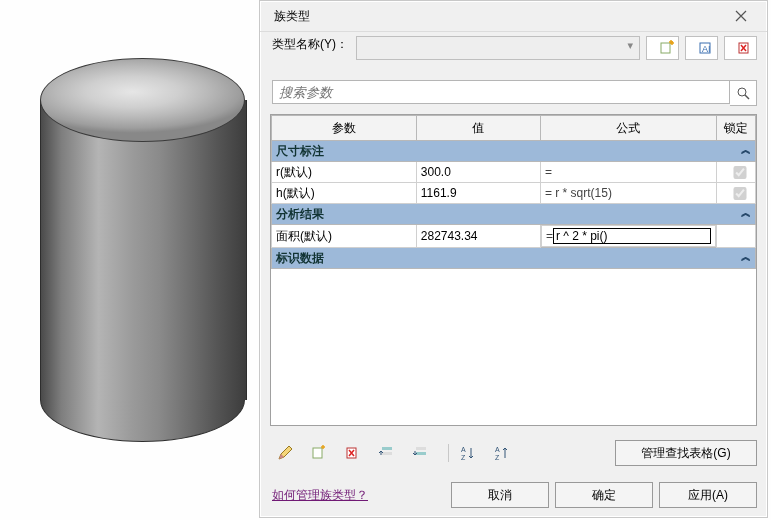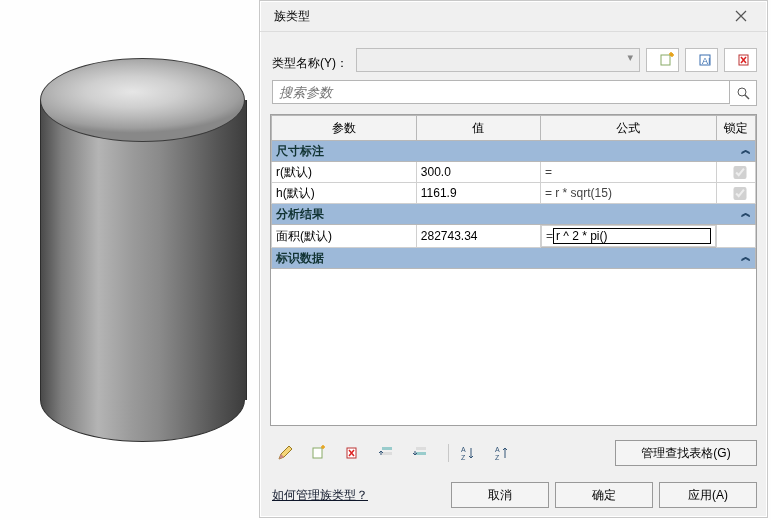--- a/index.html
+++ b/index.html
@@ -17,21 +17,21 @@
   background: linear-gradient(90deg,#4a4a4a 0%,#7e7e7e 10%,#b4b4b4 28%,#9a9a9a 45%,#8a8a8a 58%,#707070 72%,#555 86%,#3d3d3d 100%);
   border:1px solid #2d2d2d; box-sizing:border-box; }
 
 
 .dlg { position:absolute; left:259px; top:0; width:509px; height:518px;
   border:1px solid #c8c8c8; background:#f0f0f0; box-shadow:0 0 0 1px #fff inset; box-sizing:border-box; }
 .titlebar { height:30px; display:flex; align-items:center; padding:0 8px; border-bottom:1px solid #dcdcdc; }
 .titlebar .title { flex:1; padding-left:6px; }
 .titlebar .close { width:36px; height:24px; display:flex; align-items:center; justify-content:center; color:#555; }
 
-.row-type { display:flex; align-items:flex-end; height:36px; padding:4px 10px 4px 12px; }
+.row-type { display:flex; align-items:flex-start; height:36px; padding:4px 10px 4px 12px; }
 .row-type .lbl { width:84px; }
 .row-type .combo { flex:1; height:22px; background:#eee; border:1px solid #bfbfbf; position:relative; }
 .row-type .combo::after { content:"▾"; position:absolute; right:6px; top:2px; color:#888; font-size:11px; }
 .row-type .ticon { width:22px; height:22px; margin-left:6px; border:1px solid #c0c0c0; background:#fff;
   display:flex; align-items:center; justify-content:center;padding-left:9px; }
 .ticon svg { width:16px; height:16px; }
 
 .search-wrap { display:flex; padding:4px 10px 8px 12px; }
 .search { flex:1; height:22px; border:1px solid #b5b5b5; padding:0 6px; font-style:italic; color:#c2410c; background:#fff; }
 .search-btn { width:26px; height:24px; border:1px solid #b5b5b5; border-left:none; background:#fff;
@@ -49,21 +49,21 @@
 .grid .eq { color:#444; }
 
 .tool-row { display:flex; align-items:center; height:34px; padding:10px 10px 0 12px; }
 .tool-row .tool { width:24px; height:24px; margin-right:8px; display:flex; align-items:center; justify-content:center;
   border:1px solid transparent; }
 .tool-row .spacer { flex:1; }
 .btn { height:24px; min-width:76px; padding:0 10px; border:1px solid #999; background:#f4f4f4; margin-left:6px;
   display:inline-flex; align-items:center; justify-content:center; }
 
 .foot { display:flex; align-items:center; padding:12px 10px 0 12px; }
-.foot .link { color:#0f172a; text-decoration:underline; cursor:pointer; }
+.foot .link { color:#701a75; text-decoration:underline; cursor:pointer; }
 .foot .spacer { flex:1; }
 
 .sep { width:1px; height:18px; background:#c8c8c8; margin:0 6px; }
 
 col.c-param { width:140px; }
 col.c-val   { width:120px; }
 col.c-form  { width:170px; }
 col.c-lock  { width:38px; }
 </style>
 </head>

